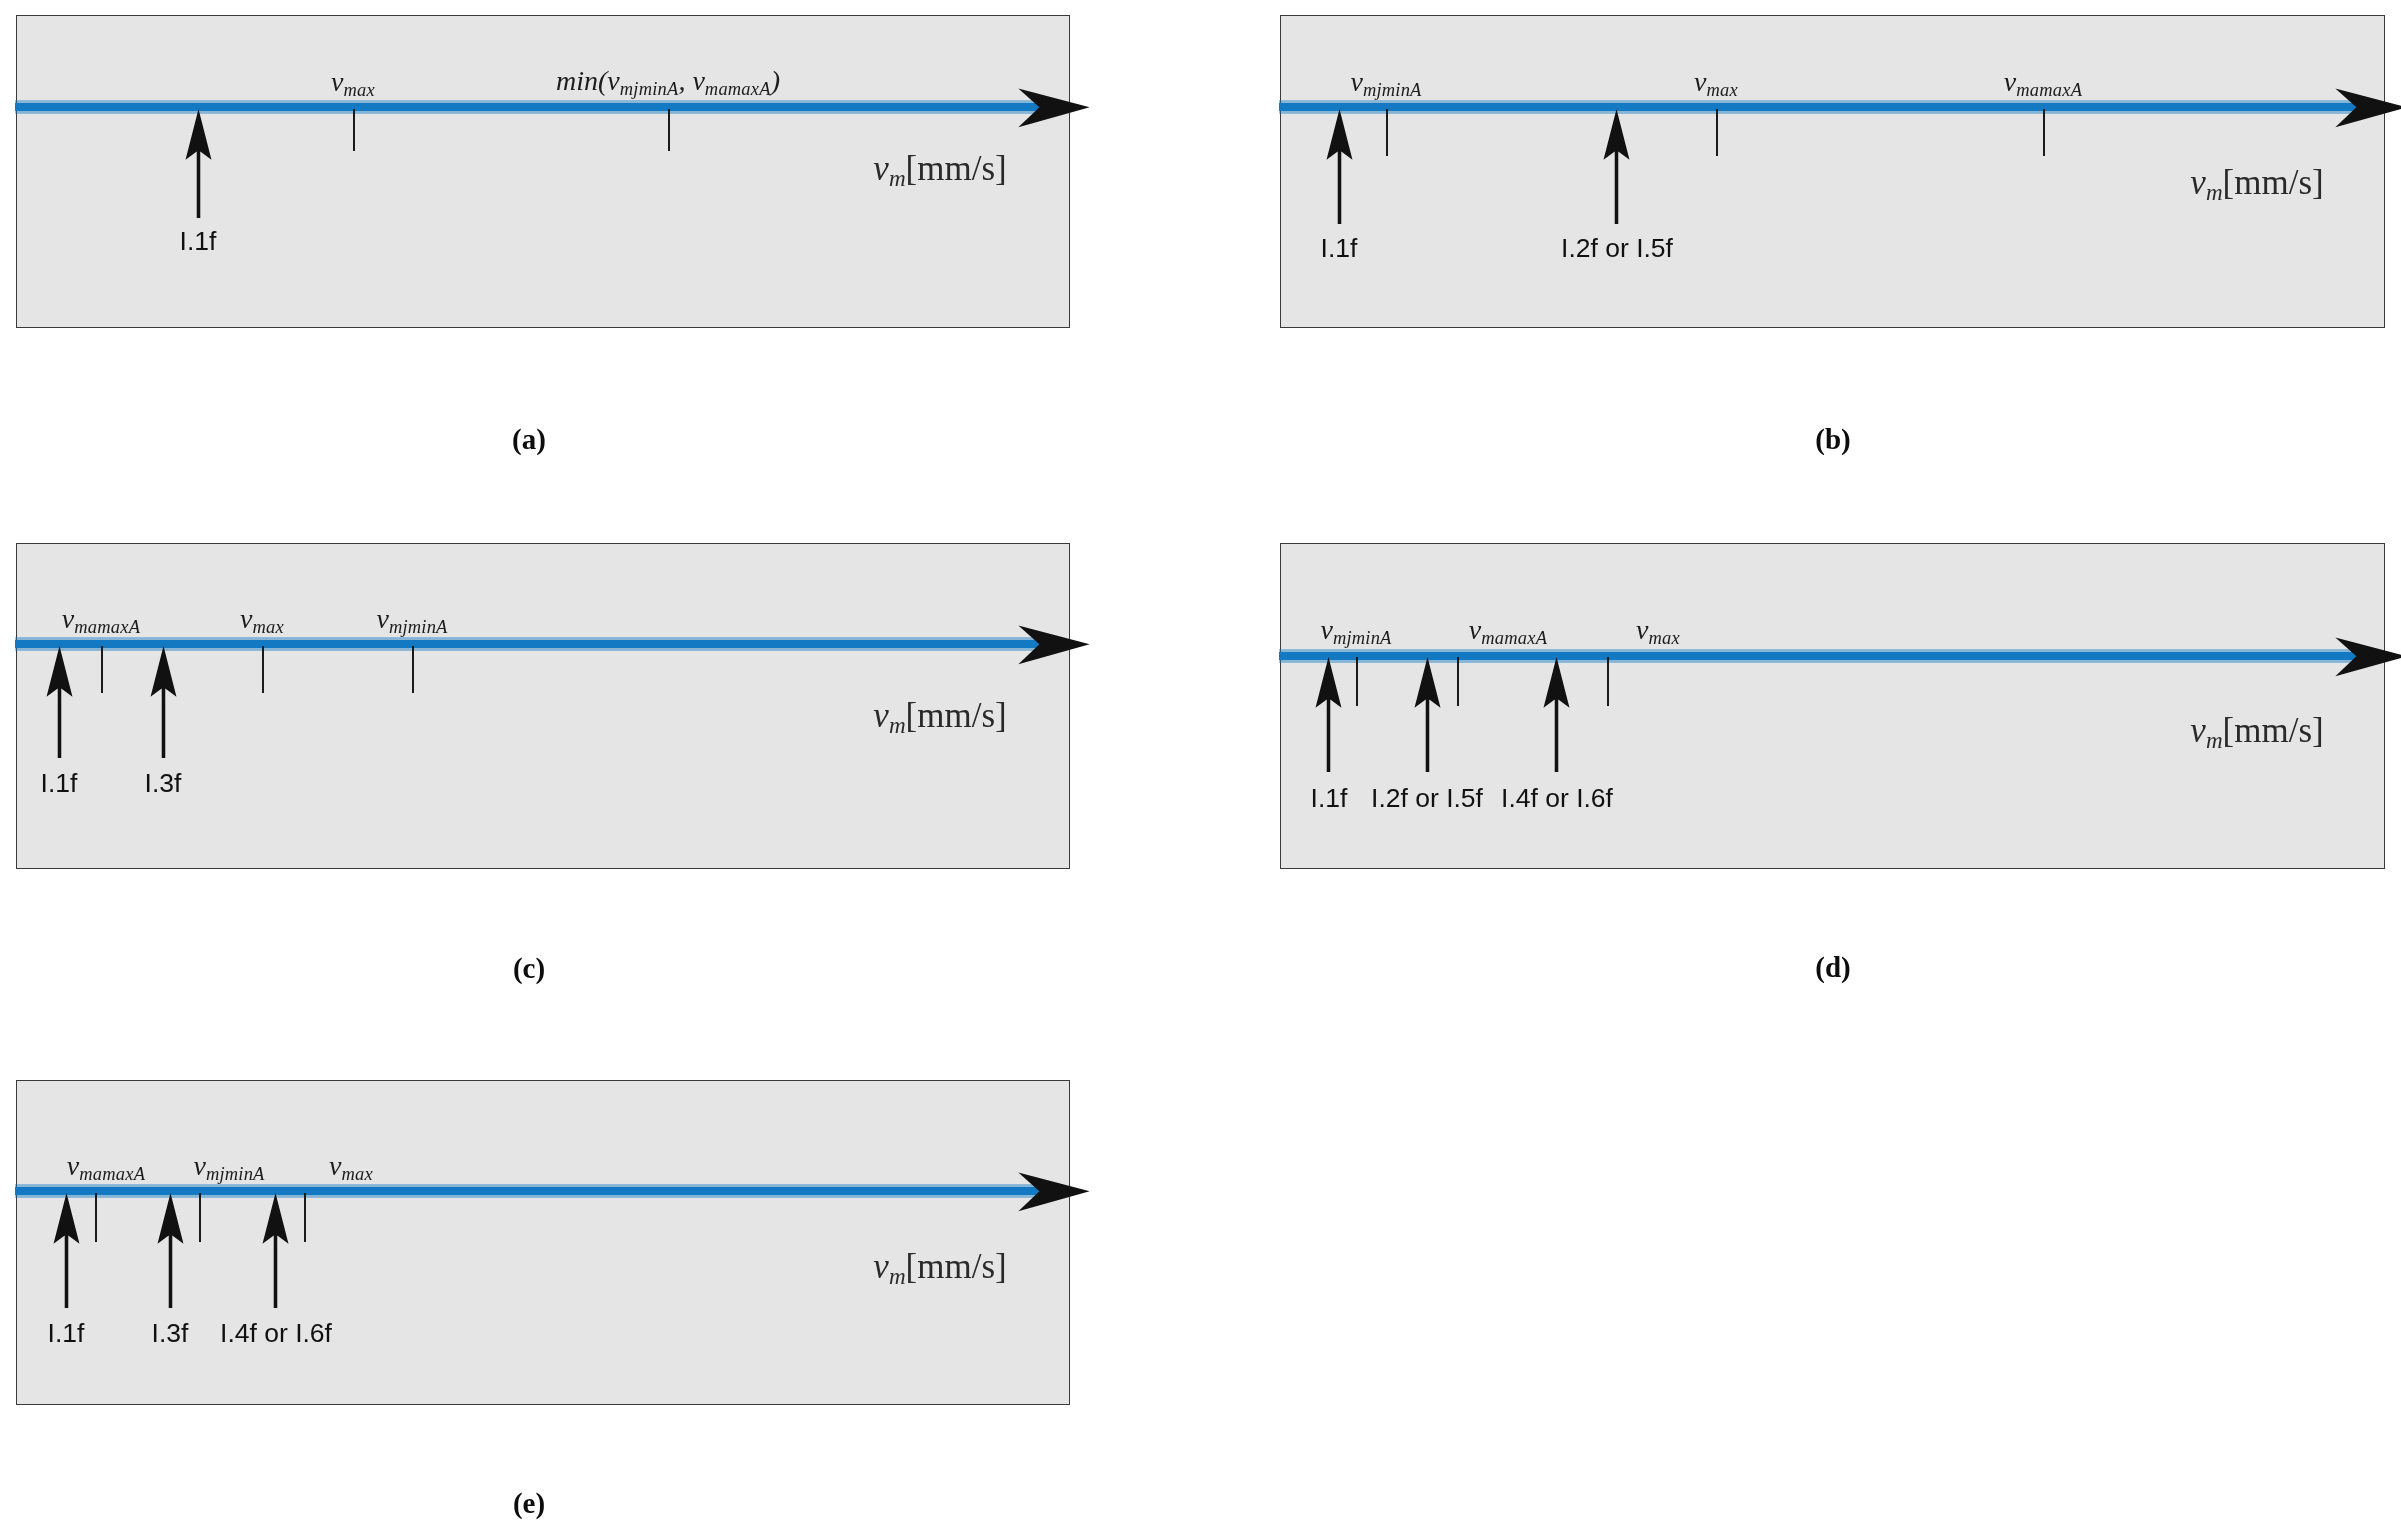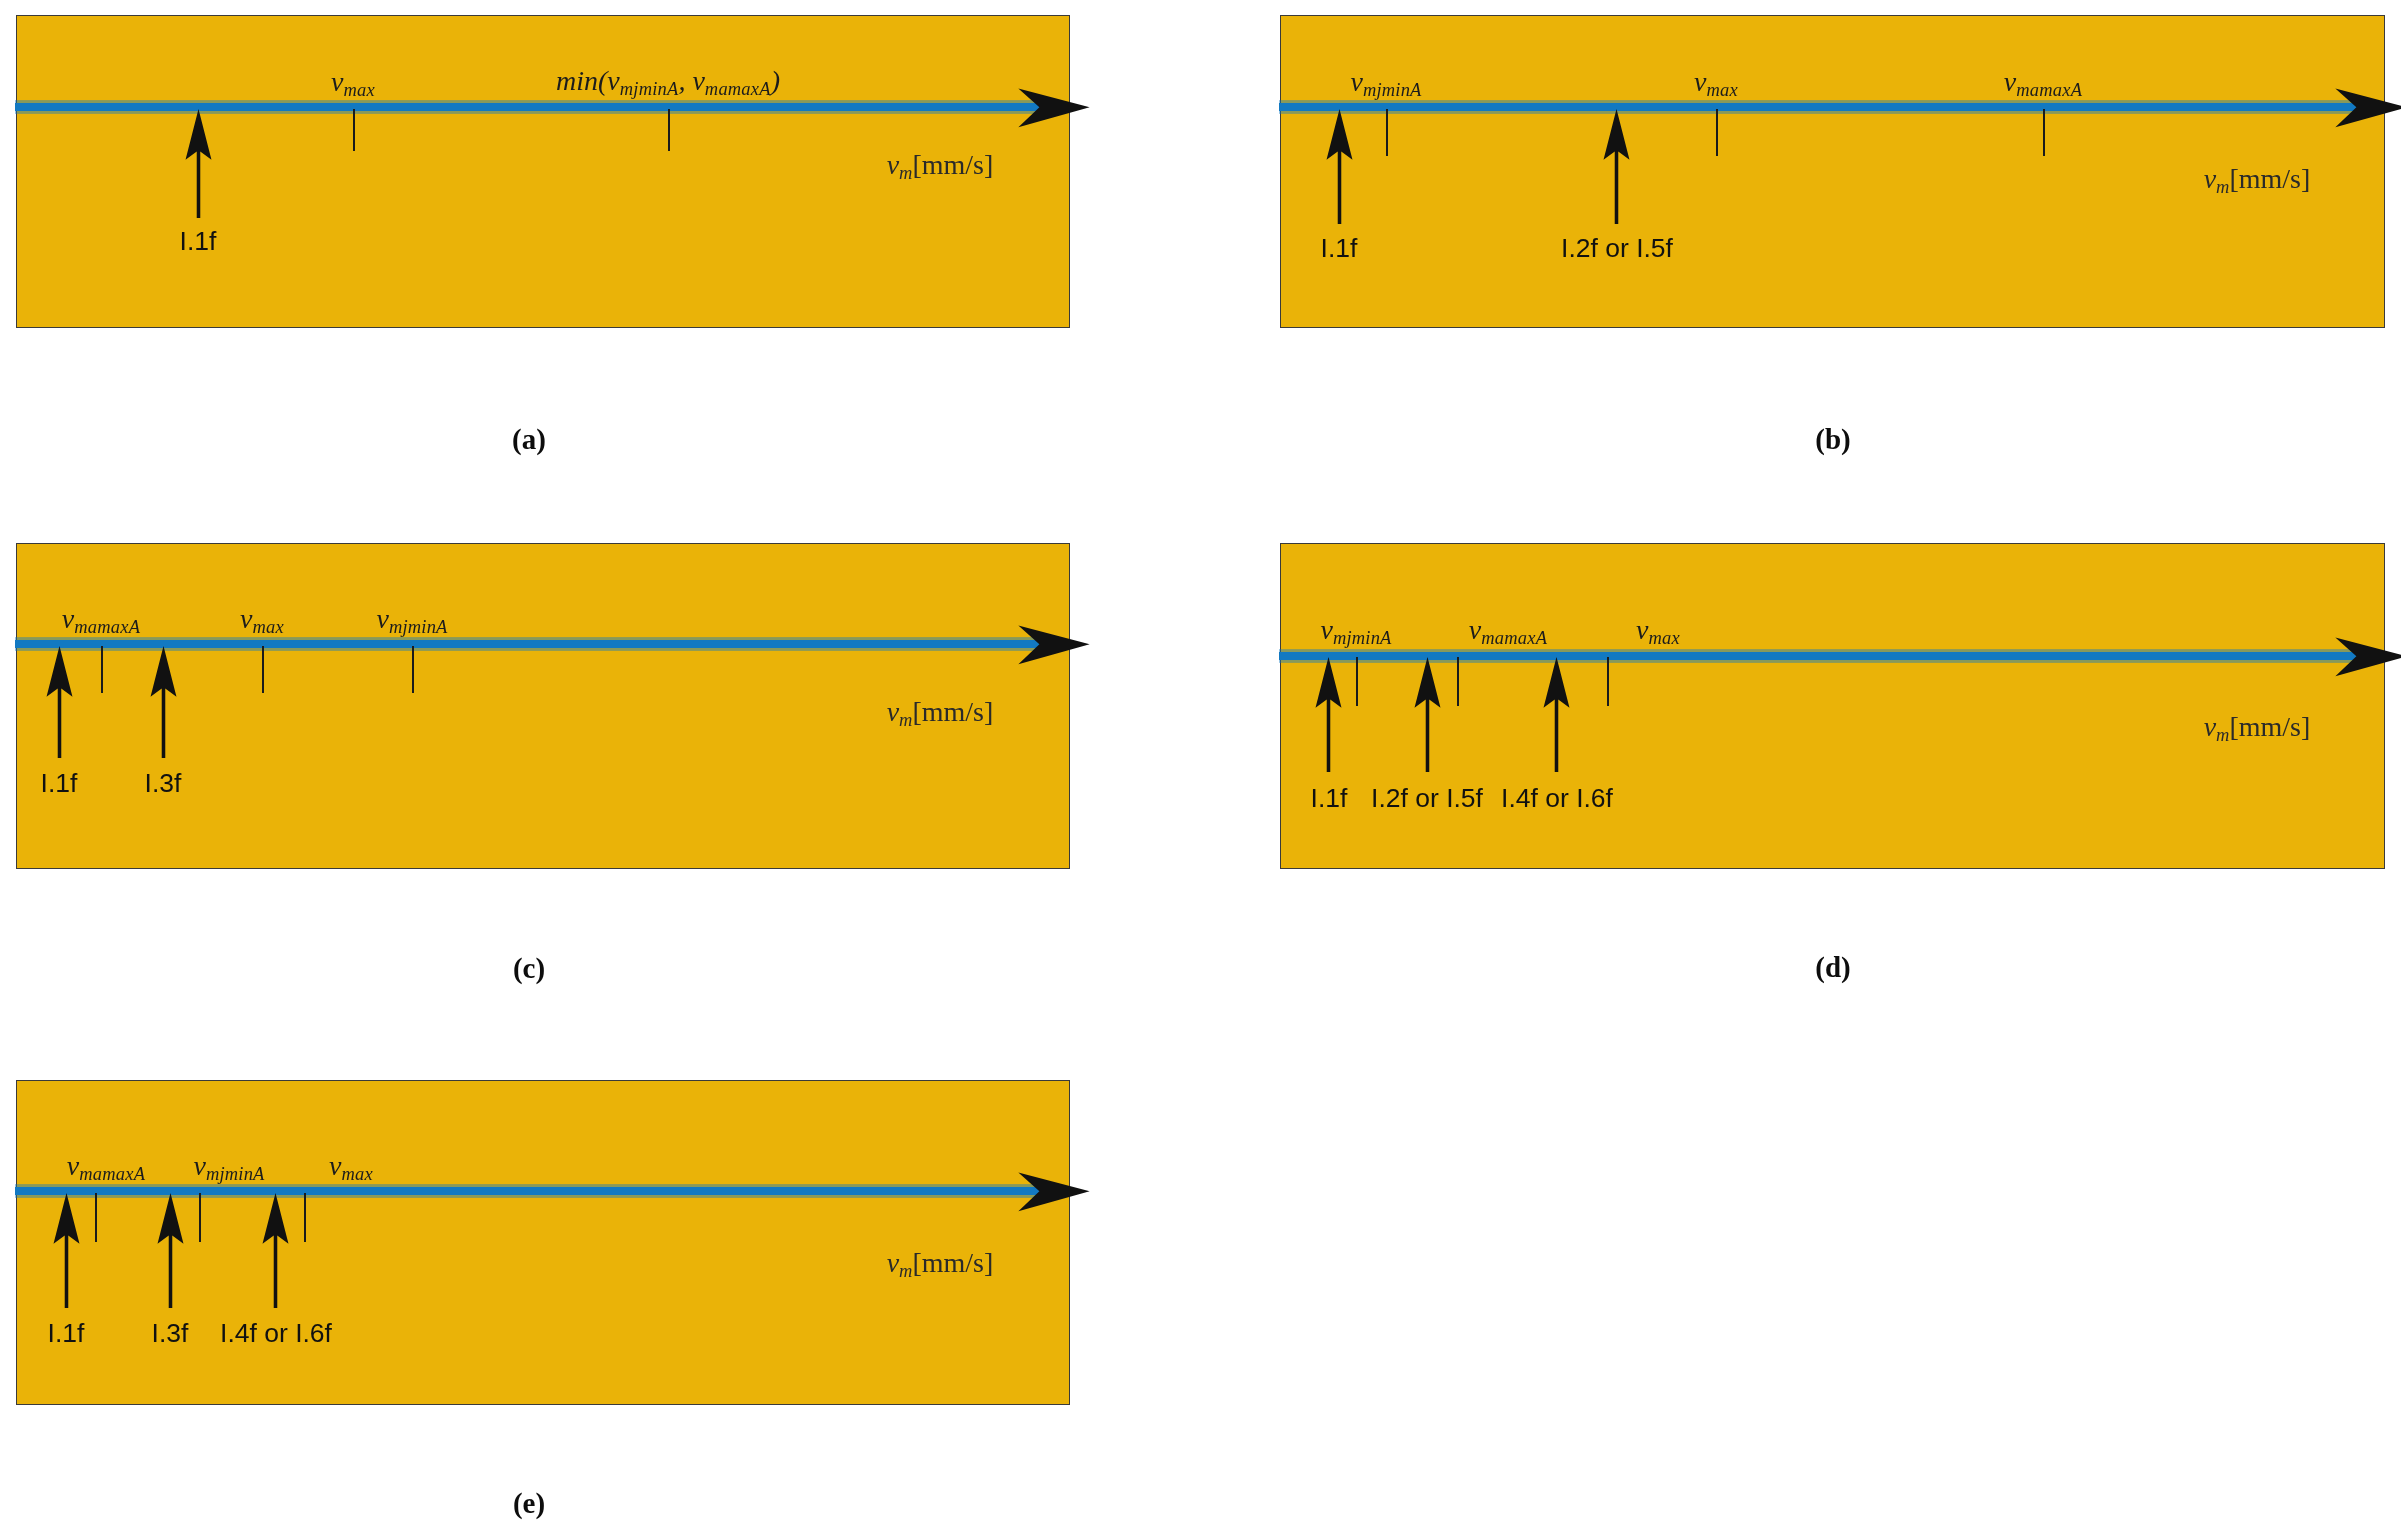--- a/index.html
+++ b/index.html
@@ -5,21 +5,21 @@
   html,body{margin:0;padding:0;background:#ffffff;}
   body{
     width:2401px;height:1537px;position:relative;overflow:hidden;
     font-family:"Liberation Sans", sans-serif;
   }
 
   
   .panel{
     position:absolute;
     border:1.8px solid #3a3a3a;
-    background:#eab308;
+    background:#e5e5e5;
     box-sizing:border-box;
   }
 
   
   .axis-line{
     position:absolute;
     height:8.2px;
     background:#1279c2;
     box-shadow:0 -2.9px 0 0 rgba(18,121,194,.45), 0 2.9px 0 0 rgba(18,121,194,.45);
   }
@@ -56,21 +56,21 @@
     letter-spacing:0.2px;
   }
 
   .unitlabel{
     position:absolute;
     font-family:"Liberation Serif", serif;
     font-style:italic;
     color:#2a2a2a;
     white-space:nowrap;
     line-height:1;
-    font-size:28px;
+    font-size:35px;
     transform:translateX(-50%);
   }
   .unitlabel .sub{font-size:.66em;vertical-align:-0.28em;}
   .unitlabel .brk{font-style:normal;}
 
   .flaglabel{
     position:absolute;
     font-family:"Liberation Sans", sans-serif;
     font-size:26.5px;
     color:#111111;

